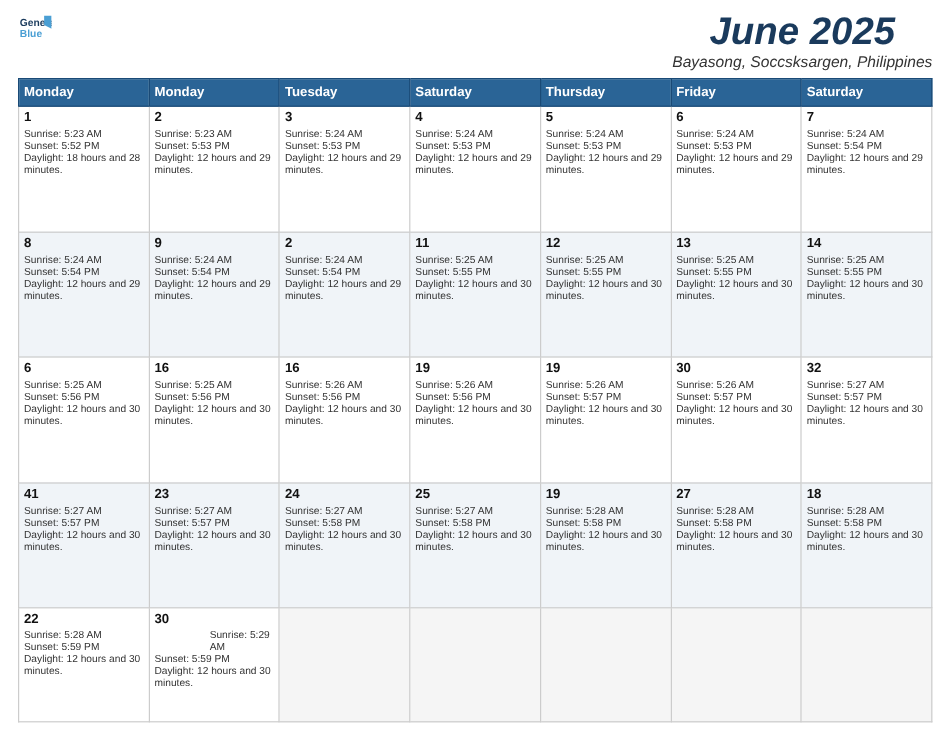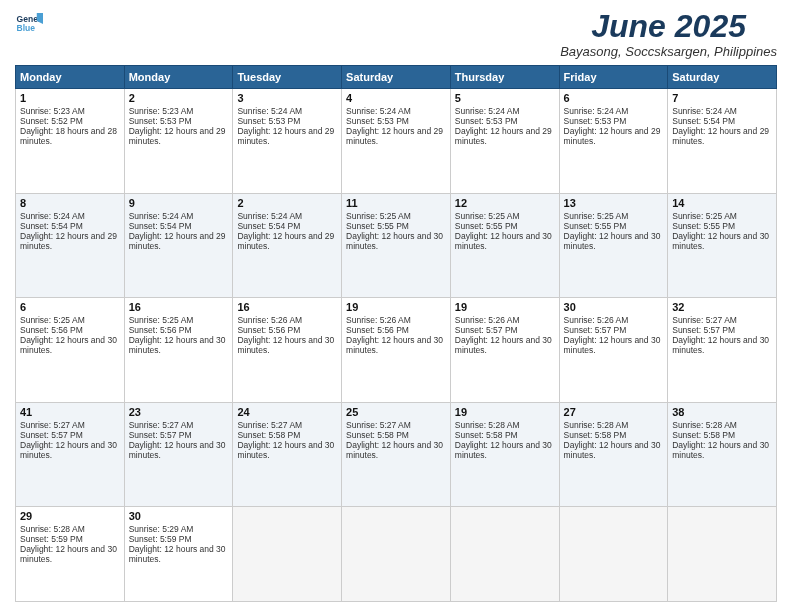--- a/index.html
+++ b/index.html
@@ -285,36 +285,36 @@
             <span style="display: block;">Sunset: 5:58 PM</span>
             <span style="display: block;">Daylight: 12 hours and 30 minutes.</span>
           </td>
           <td>
             <span class="day-num">27</span>
             <span style="display: block;">Sunrise: 5:28 AM</span>
             <span style="display: block;">Sunset: 5:58 PM</span>
             <span style="display: block;">Daylight: 12 hours and 30 minutes.</span>
           </td>
           <td>
-            <span class="day-num">38</span>
+            <span class="day-num">18</span>
             <span style="display: block;">Sunrise: 5:28 AM</span>
             <span style="display: block;">Sunset: 5:58 PM</span>
             <span style="display: block;">Daylight: 12 hours and 30 minutes.</span>
           </td>
         </tr>
         <tr>
           <td>
-            <span class="day-num">29</span>
+            <span class="day-num">22</span>
             <span style="display: block;">Sunrise: 5:28 AM</span>
             <span style="display: block;">Sunset: 5:59 PM</span>
             <span style="display: block;">Daylight: 12 hours and 30 minutes.</span>
           </td>
           <td>
             <span class="day-num">30</span>
-            <span style="display: block;">Sunrise: 5:29 AM</span>
+            <span style="display: block; margin-left: 46px;">Sunrise: 5:29 AM</span>
             <span style="display: block;">Sunset: 5:59 PM</span>
             <span style="display: block;">Daylight: 12 hours and 30 minutes.</span>
           </td>
           <td class="cell-empty"></td>
           <td class="cell-empty"></td>
           <td class="cell-empty"></td>
           <td class="cell-empty"></td>
           <td class="cell-empty"></td>
         </tr>
       </tbody>

